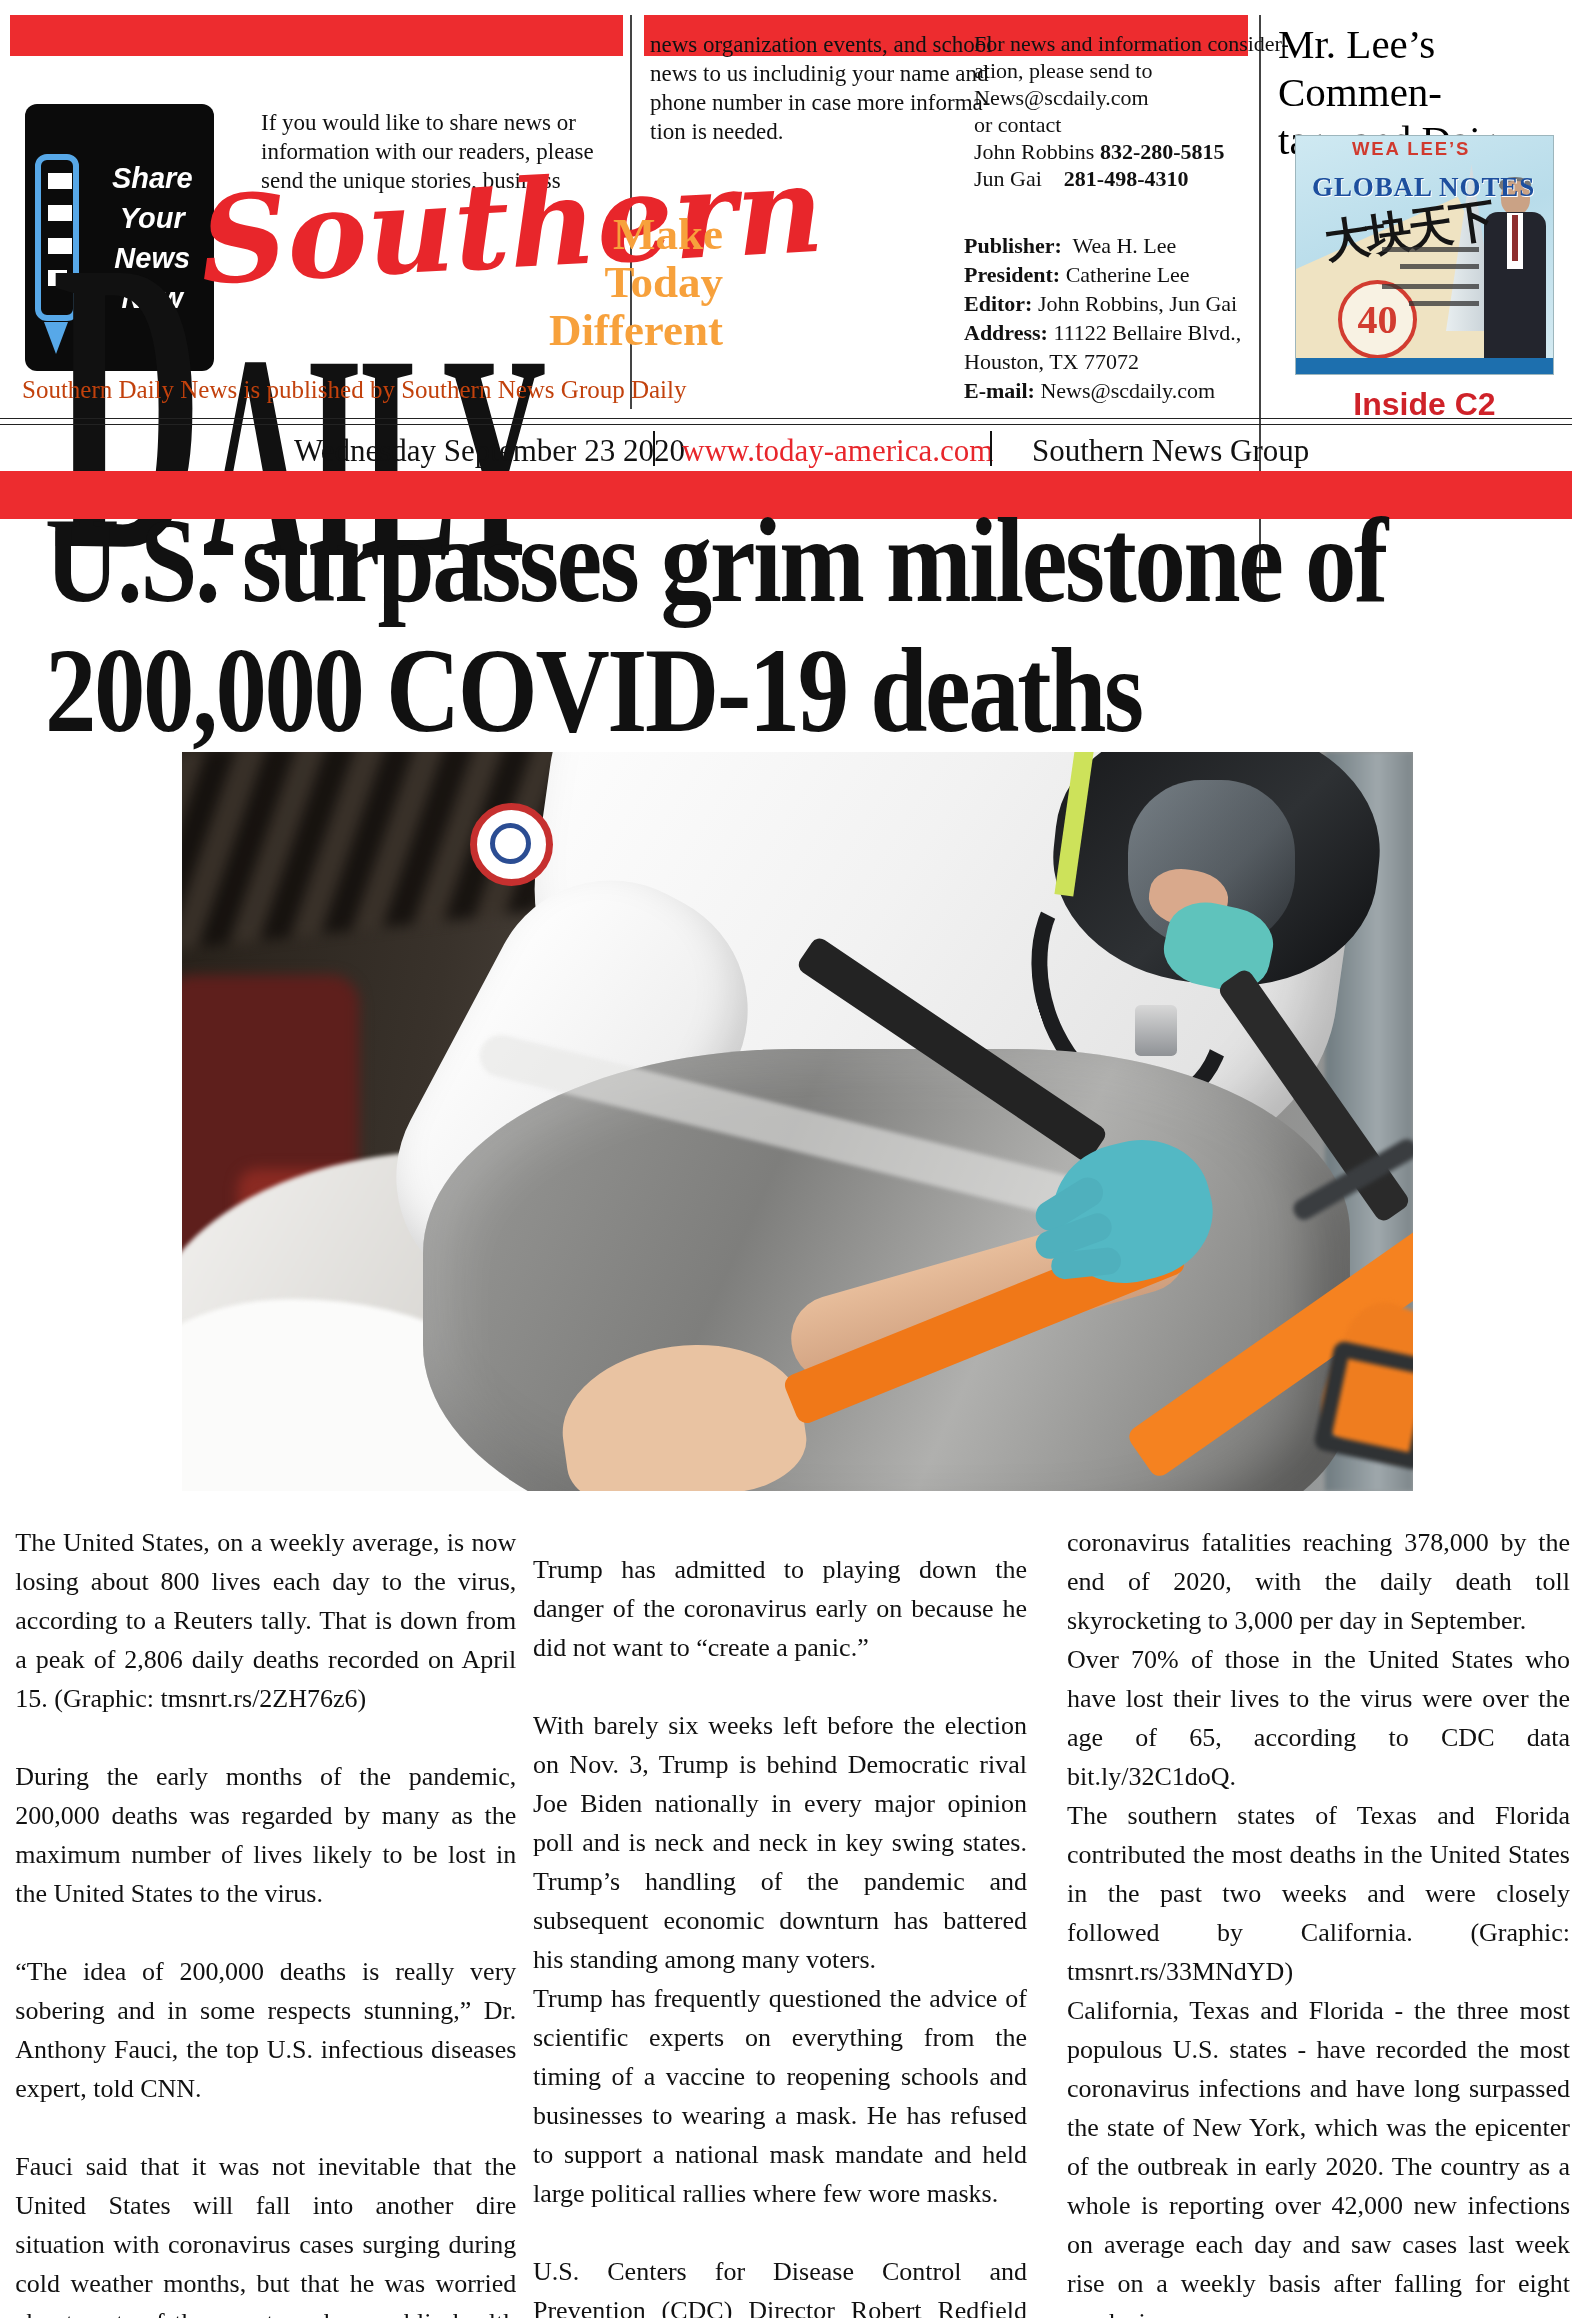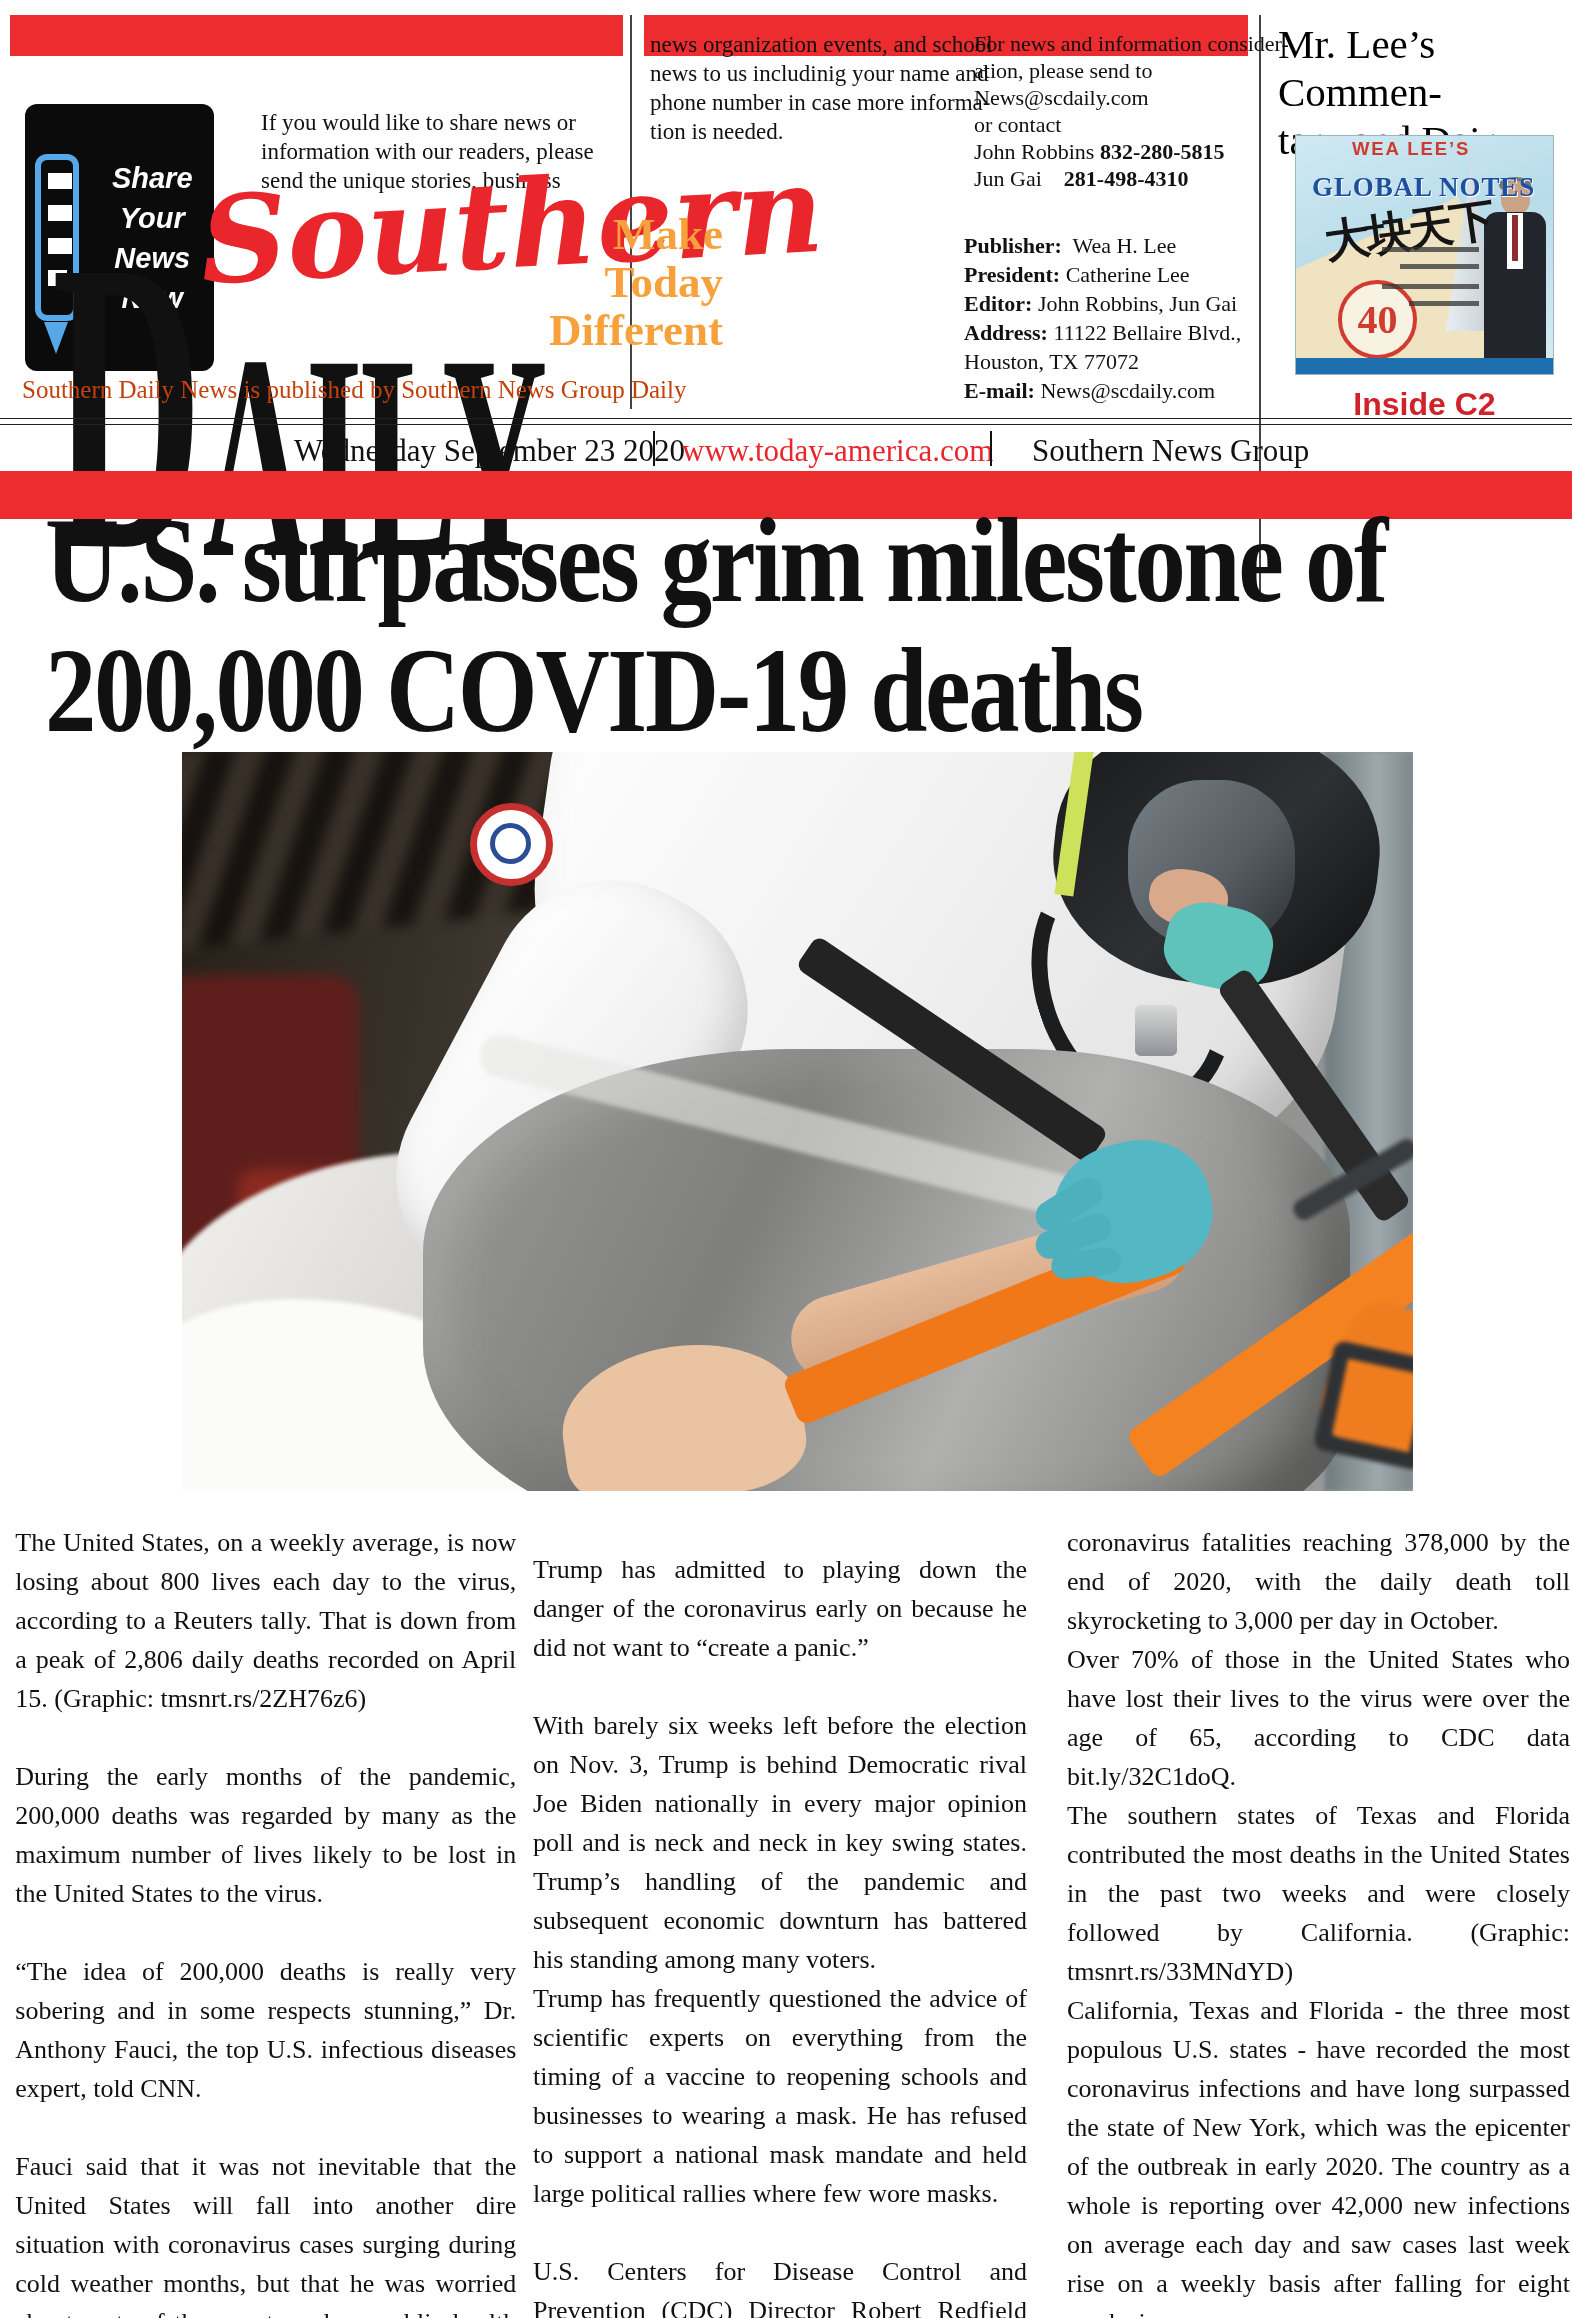--- a/index.html
+++ b/index.html
@@ -278,21 +278,21 @@
 
   </div>
   <div class="col" style="left:533px;width:494px;padding-top:27px;">
     <p class="g">Trump has admitted to playing down the danger of the coronavirus early on because he did not want to “create a panic.”</p>
     <p>With barely six weeks left before the election on Nov. 3, Trump is behind Democratic rival Joe Biden nationally in every major opinion poll and is neck and neck in key swing states. Trump’s handling of the pandemic and subsequent economic downturn has battered his standing among many voters.</p>
     <p class="g">Trump has frequently questioned the advice of scientific experts on everything from the timing of a vaccine to reopening schools and businesses to wearing a mask. He has refused to support a national mask mandate and held large political rallies where few wore masks.</p>
     <p class="g">U.S. Centers for Disease Control and Prevention (CDC) Director Robert Redfield recently told Congress that a face mask would provide more guaranteed protection than a vaccine, which would only be broadly available by “late second quarter, third quarter 2021.”</p>
 
   </div>
   <div class="col" style="left:1067px;width:503px;">
-    <p>coronavirus fatalities reaching 378,000 by the end of 2020, with the daily death toll skyrocketing to 3,000 per day in October.</p>
+    <p>coronavirus fatalities reaching 378,000 by the end of 2020, with the daily death toll skyrocketing to 3,000 per day in September.</p>
     <p>Over 70% of those in the United States who have lost their lives to the virus were over the age of 65, according to CDC data bit.ly/32C1doQ.</p>
     <p>The southern states of Texas and Florida contributed the most deaths in the United States in the past two weeks and were closely followed by California. (Graphic: tmsnrt.rs/33MNdYD)</p>
     <p>California, Texas and Florida - the three most populous U.S. states - have recorded the most coronavirus infections and have long surpassed the state of New York, which was the epicenter of the outbreak in early 2020. The country as a whole is reporting over 42,000 new infections on average each day and saw cases last week rise on a weekly basis after falling for eight weeks in a row.</p>
 
   </div>
 
 </div>
 
 
 </body></html>

